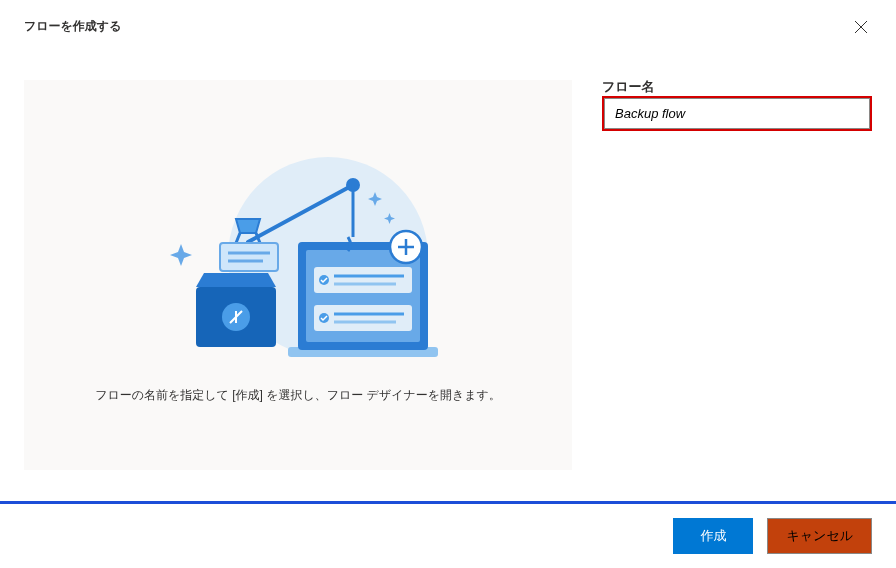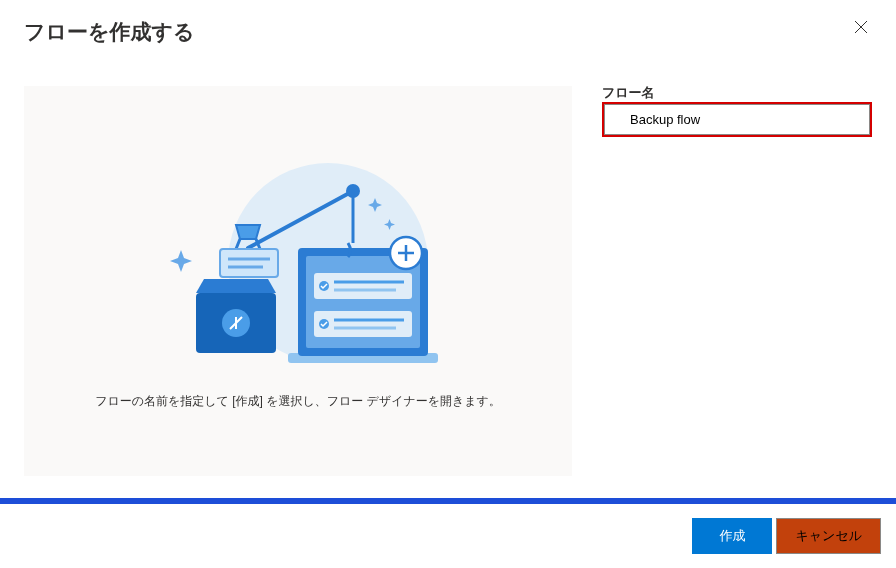--- a/index.html
+++ b/index.html
@@ -15,21 +15,21 @@
       position: relative;
       overflow: hidden;
     }
     .header {
       padding: 18px 24px 8px 24px;
       display: flex;
       justify-content: space-between;
       align-items: flex-start;
     }
     .header h1 {
-      font-size: 21px;
+      font-size: 12px;
       font-weight: 600;
       color: #323130;
     }
     .close-btn {
       background: none;
       border: none;
       cursor: pointer;
       padding: 2px 4px;
       font-size: 16px;
       color: #323130;
@@ -73,36 +73,37 @@
       font-weight: 600;
       color: #323130;
       display: block;
     }
     .input-wrapper {
       border: 2px solid #d40000;
       padding: 0;
     }
     .flow-name-input {
       width: 100%;
-      padding: 7px 25px;
+      padding: 7px 10px;
       font-size: 13px;
       border: 1px solid #8a8886;
       outline: none;
       font-family: inherit;
+      font-style: italic;
     }
     .footer {
       position: absolute;
       bottom: 0;
       left: 0;
       right: 0;
-      border-top: 6px solid #1d4ed8;
-      padding: 14px 15px;
+      border-top: 3px solid #1d4ed8;
+      padding: 14px 24px;
       display: flex;
       justify-content: flex-end;
-      gap: 4px;
+      gap: 14px;
     }
     .btn {
       min-width: 80px;
       padding: 8px 18px;
       font-size: 13px;
       border: 1px solid #8a8886;
       background: #c2410c;
       cursor: pointer;
       font-family: inherit;
     }

